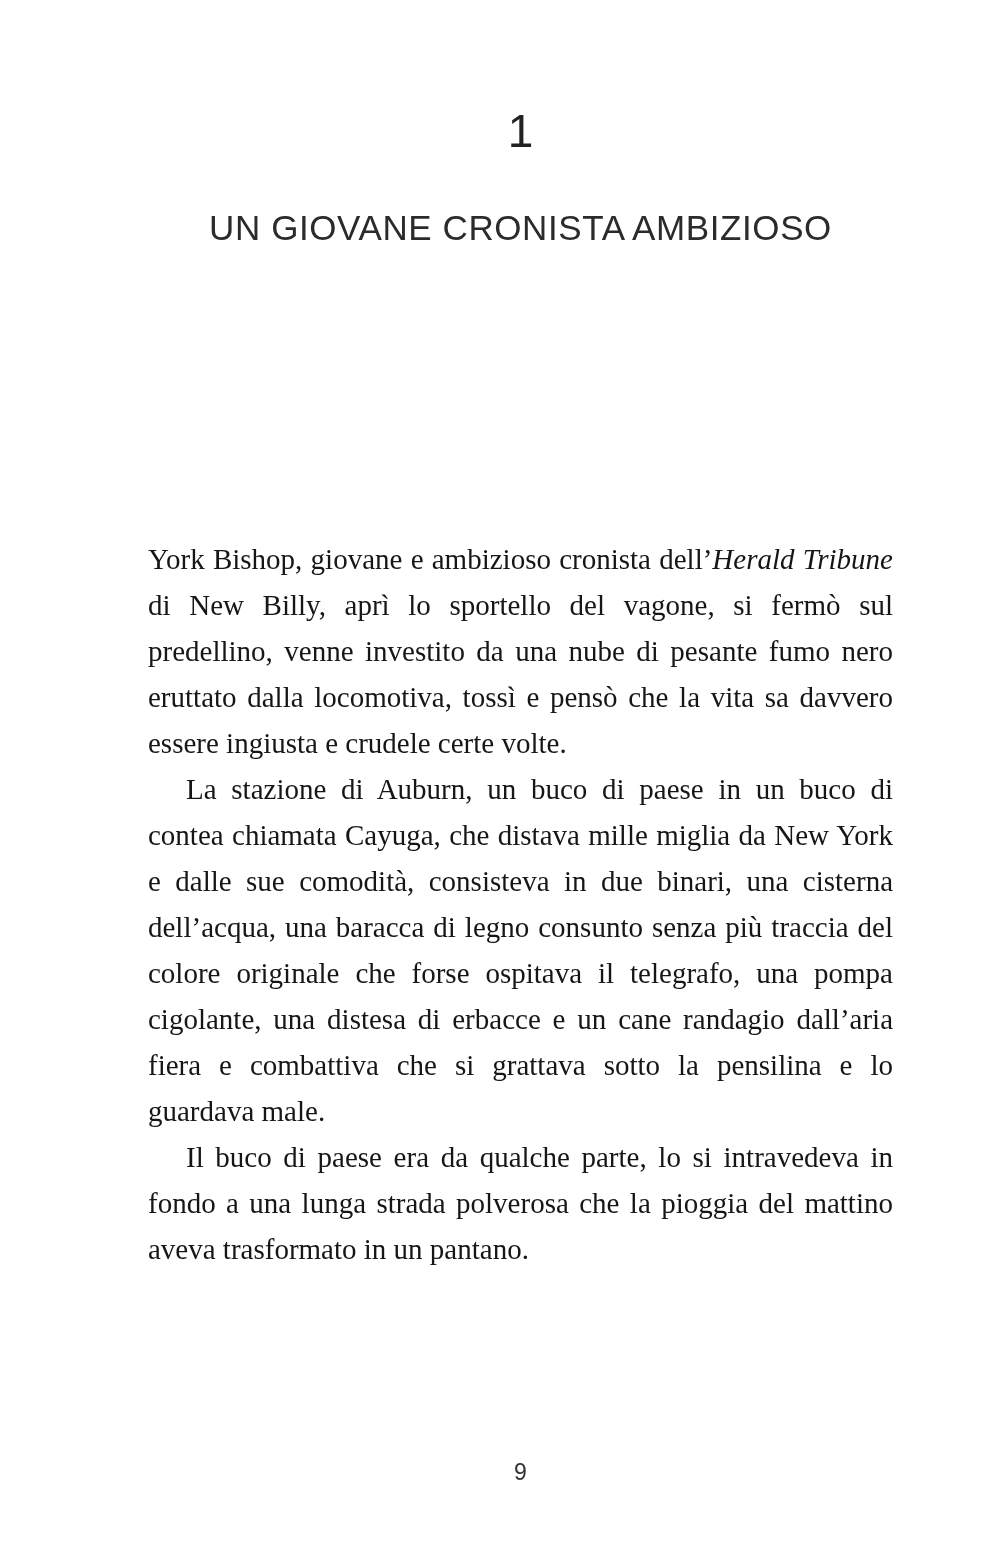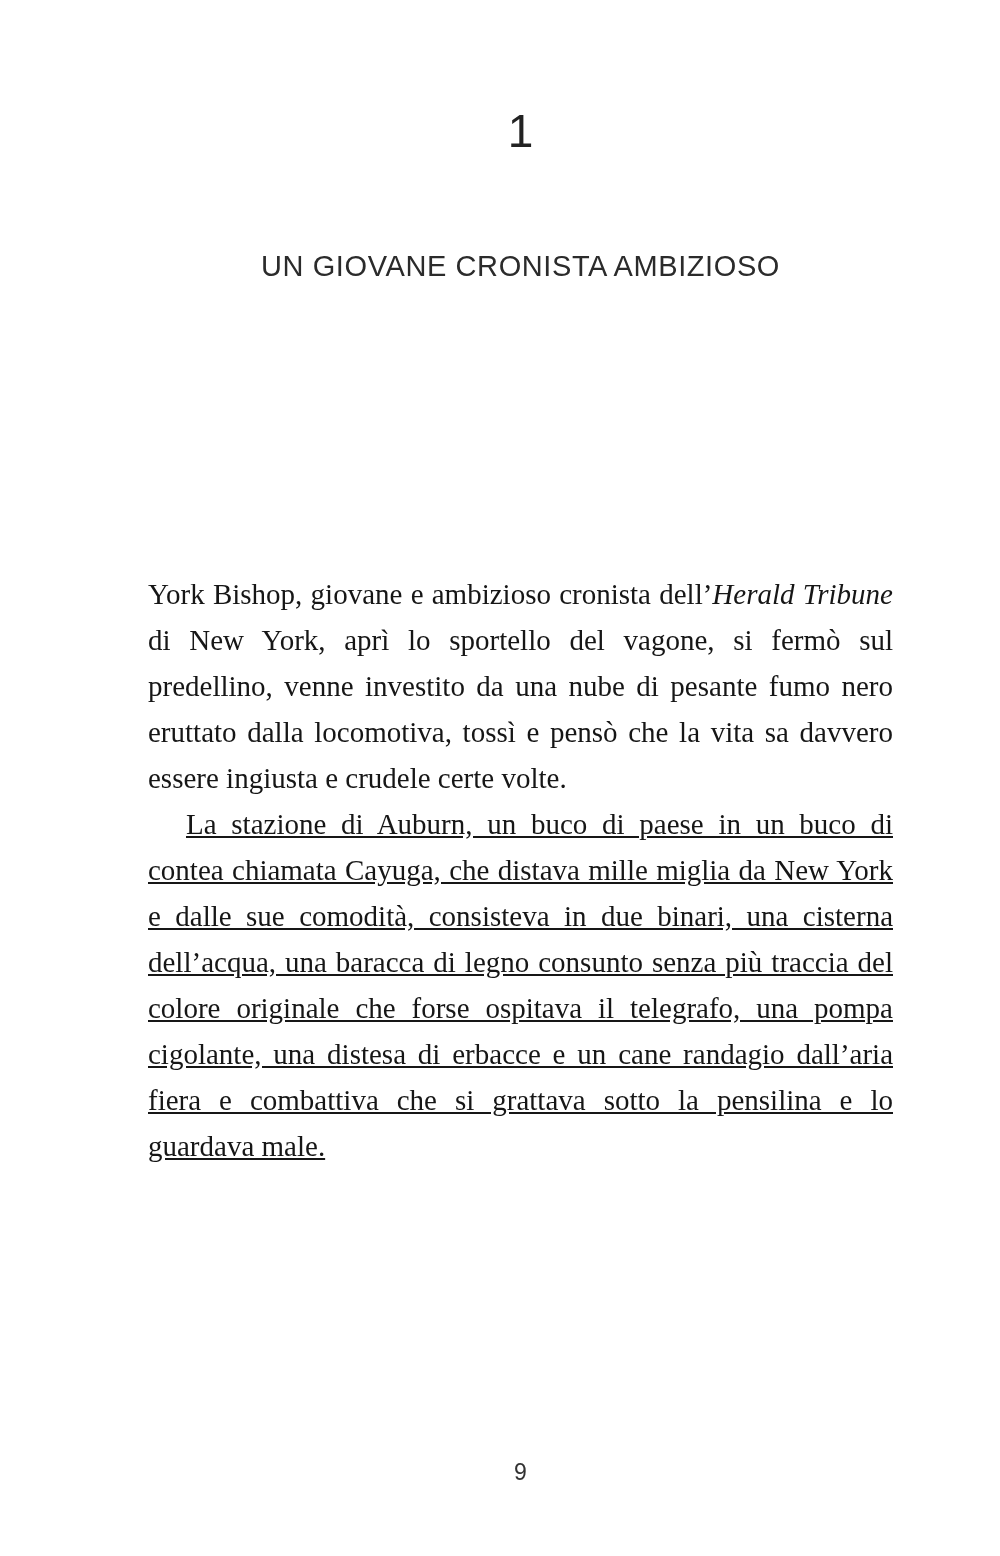--- a/index.html
+++ b/index.html
@@ -20,38 +20,38 @@
   }
   .chapter-number {
     text-align: center;
     font-family: "Liberation Sans", sans-serif;
     font-weight: 300;
     font-size: 46px;
     line-height: 1;
     color: #222222;
   }
   .chapter-title {
-    margin-top: 96px;
+    margin-top: 54px;
     text-align: center;
     font-family: "Liberation Sans", sans-serif;
     font-weight: 400;
-    font-size: 29px;
+    font-size: 35px;
     letter-spacing: 0.6px;
     color: #2b2b2b;
     white-space: nowrap;
   }
   .body-text {
     margin-top: 288px;
     font-size: 29px;
     line-height: 46px;
     text-align: justify;
     color: #161616;
   }
   .para { margin: 0; }
-  .para.indent { text-indent: 38px; text-decoration: underline; }
+  .para.indent { text-indent: 38px; }
   .para em { font-style: italic; }
   .page-number {
     position: absolute;
     bottom: 70px;
     left: 148px;
     width: 745px;
     text-align: center;
     font-family: "Liberation Sans", sans-serif;
     font-size: 23px;
     color: #333333;
@@ -59,18 +59,19 @@
 </style>
 </head>
 <body>
 
 <div class="page">
   <div class="chapter-number">1</div>
 
   <h1 class="chapter-title">UN GIOVANE CRONISTA AMBIZIOSO</h1>
 
   <div class="body-text">
-      <p class="para"><span>York Bishop, giovane e ambizioso cronista dell’</span><em>Herald Tribune</em><span> di New York, aprì lo sportello del vagone, si fermò sul predellino, venne investito da una nube di pesante fumo nero eruttato dalla locomotiva, tossì e pensò che la vita sa davvero essere ingiusta e crudele certe volte.</span></p>
+      <p class="para"><span>York Bishop, giovane e ambizioso cronista dell’</span><em>Herald Tribune</em><span> di New Billy, aprì lo sportello del vagone, si fermò sul predellino, venne investito da una nube di pesante fumo nero eruttato dalla locomotiva, tossì e pensò che la vita sa davvero essere ingiusta e crudele certe volte.</span></p>
       <p class="para indent"><span>La stazione di Auburn, un buco di paese in un buco di contea chiamata Cayuga, che distava mille miglia da New York e dalle sue comodità, consisteva in due binari, una cisterna dell’acqua, una baracca di legno consunto senza più traccia del colore originale che forse ospitava il telegrafo, una pompa cigolante, una distesa di erbacce e un cane randagio dall’aria fiera e combattiva che si grattava sotto la pensilina e lo guardava male.</span></p>
+      <p class="para indent"><span>Il buco di paese era da qualche parte, lo si intravedeva in fondo a una lunga strada polverosa che la pioggia del mattino aveva trasformato in un pantano.</span></p>
     </div>
 
   <div class="page-number">9</div>
 </div>
 
 </body></html>

